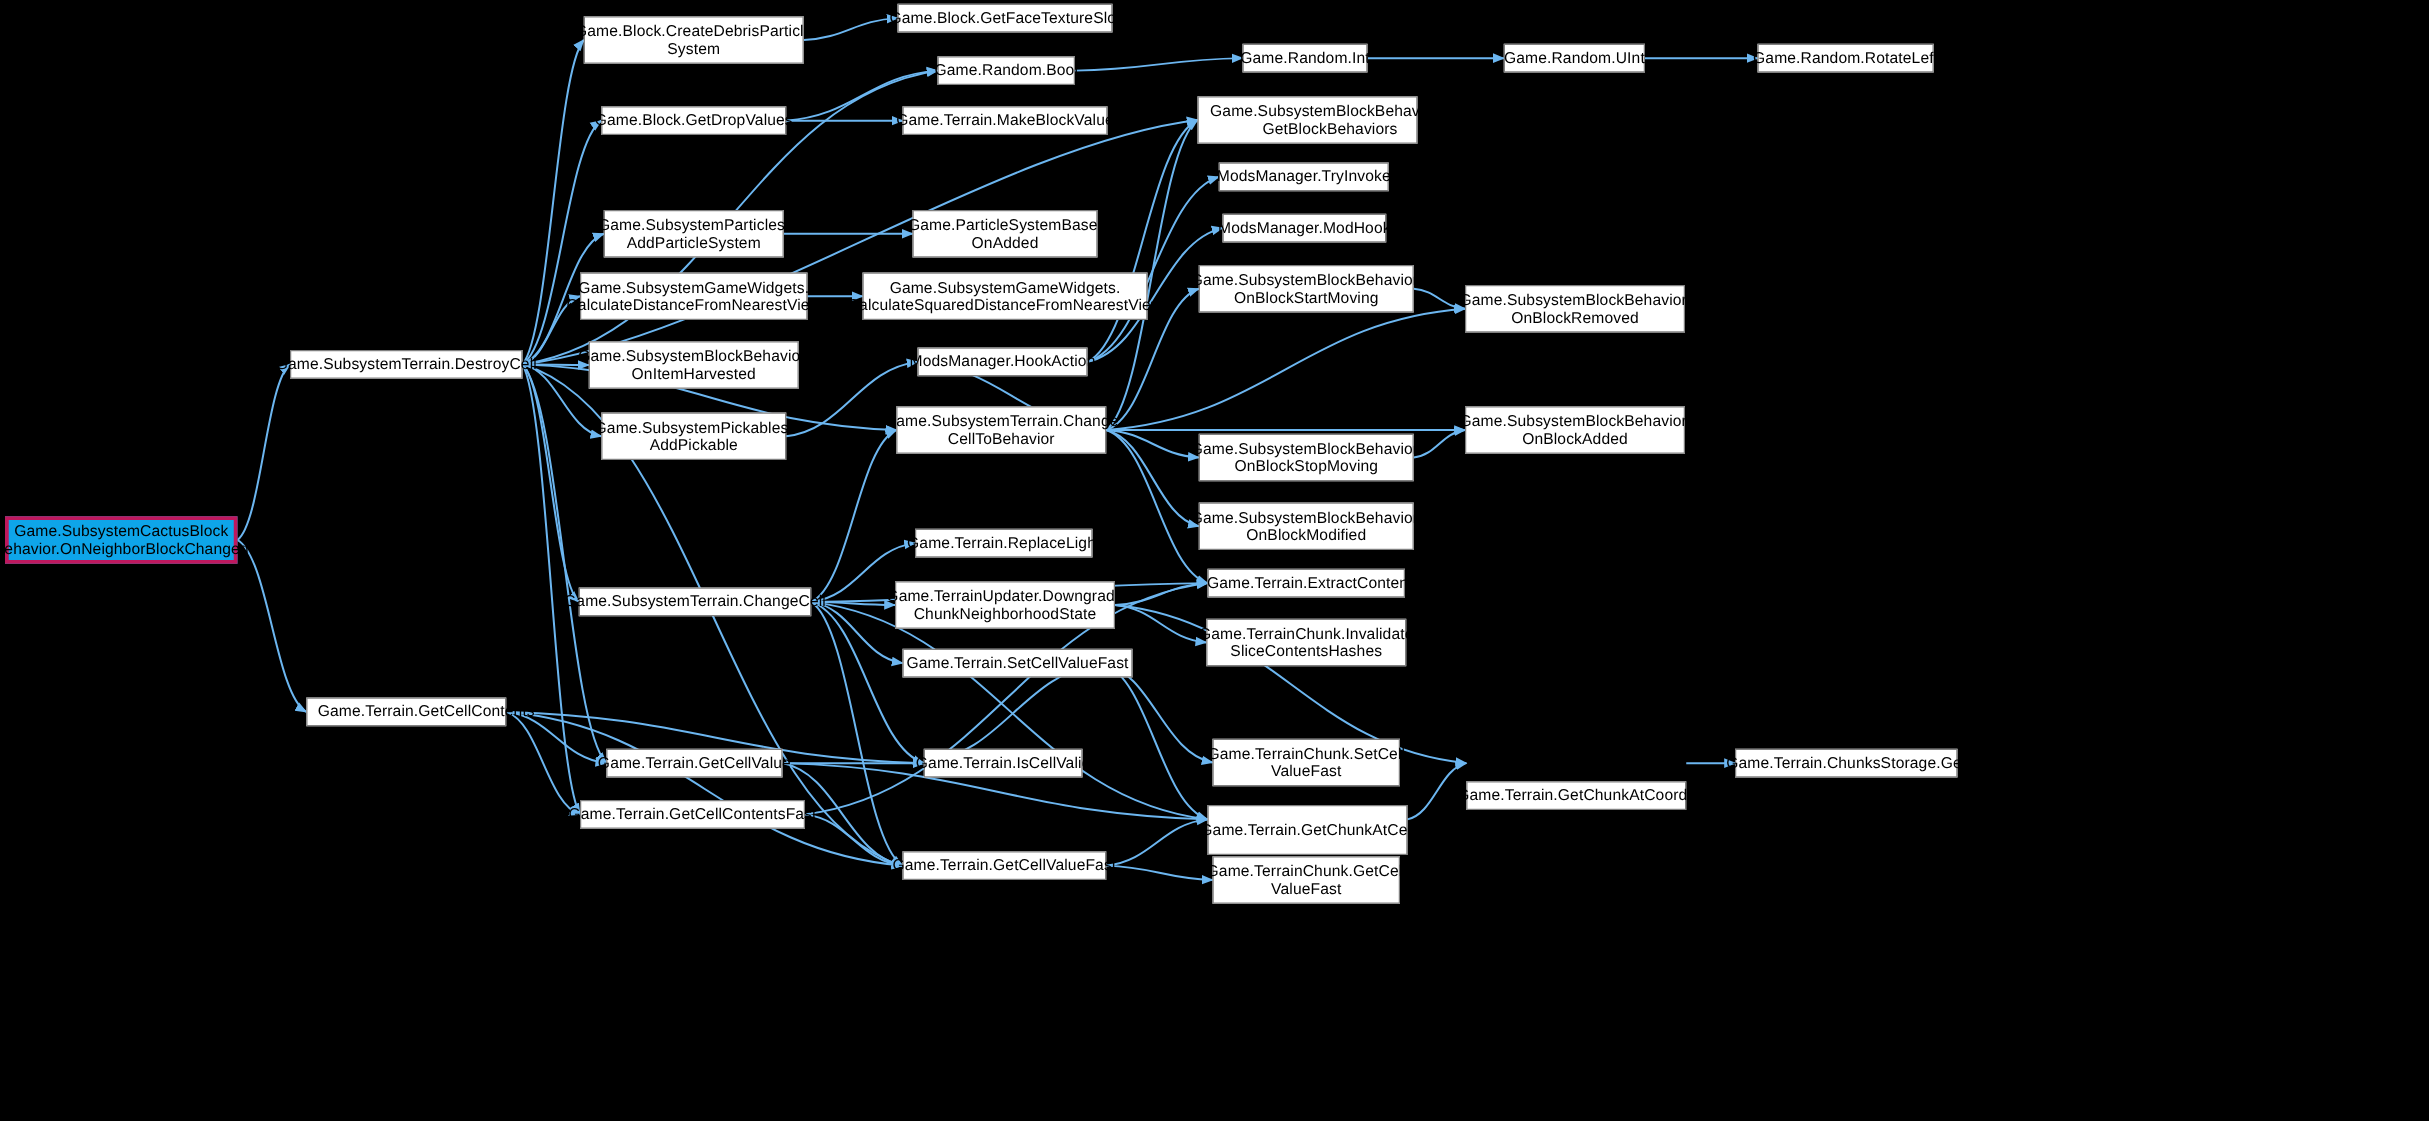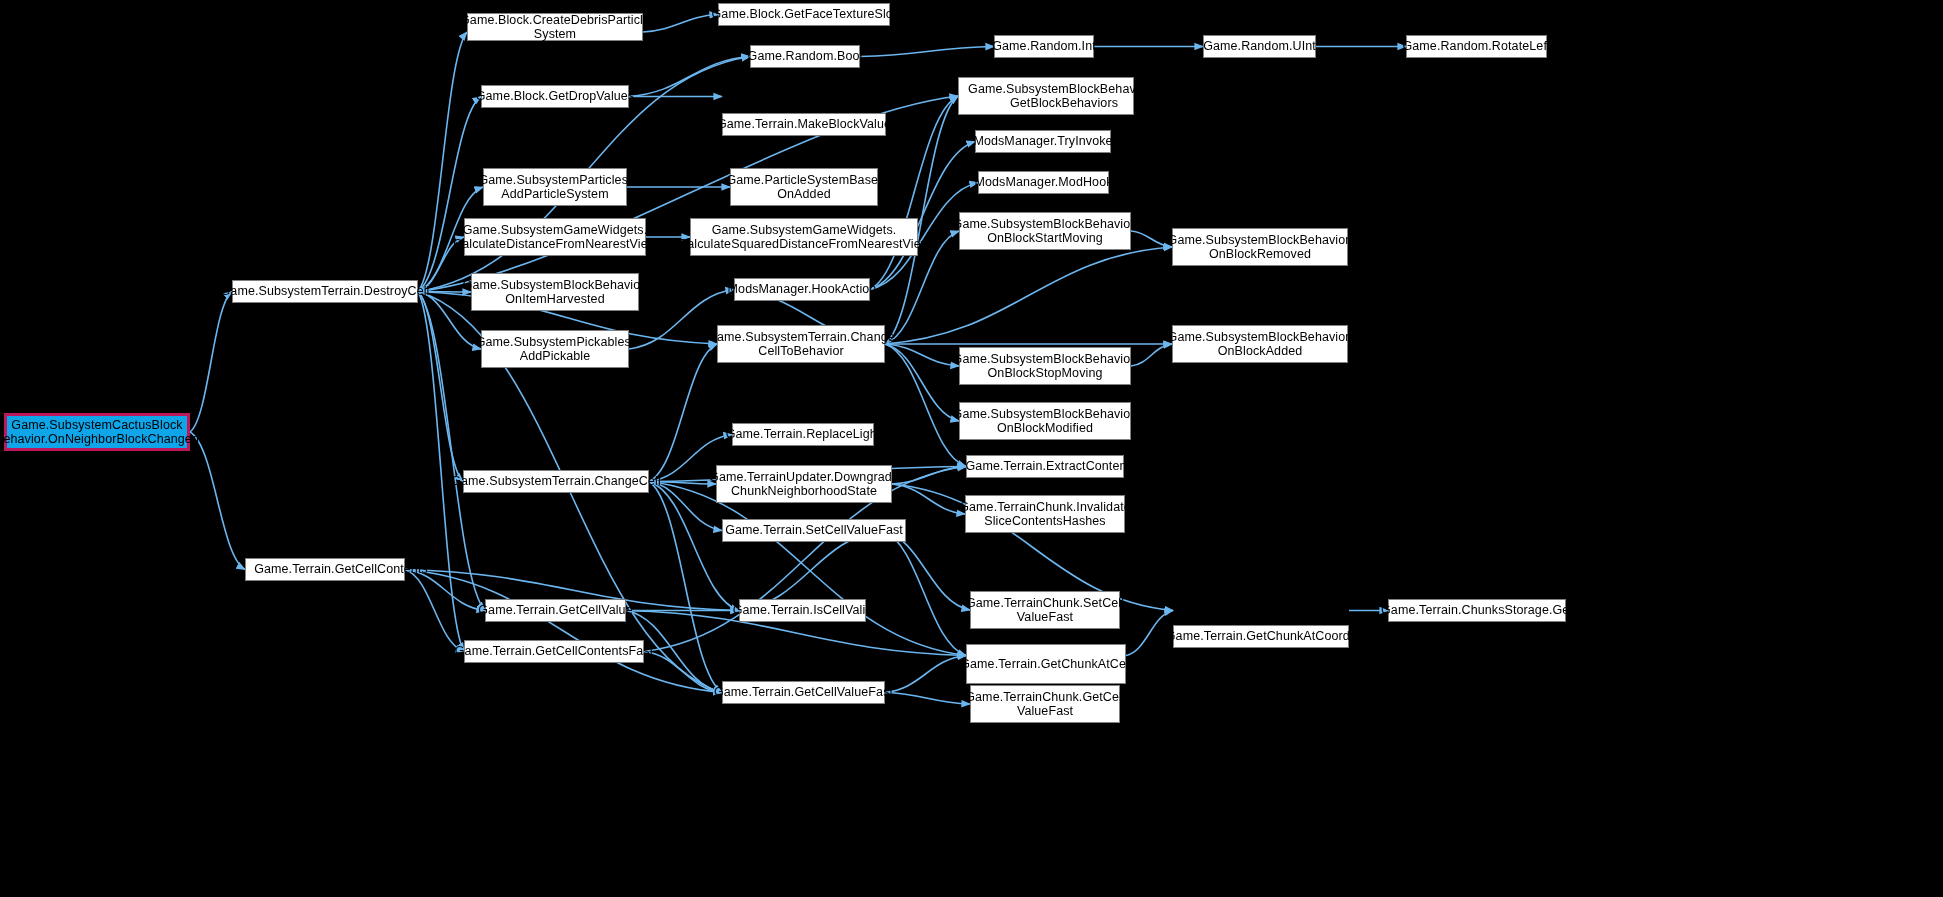--- a/index.html
+++ b/index.html
@@ -117,37 +117,37 @@
       <path d="M 644 651.5 C 679.1 655.6, 686.9 688.4, 722 692.5" fill="none" stroke="#6cb6f0" stroke-width="1.6" marker-end="url(#arrow)"></path>
       <path d="M 885 692.5 C 923.25 693.65, 931.75 702.85, 970 704" fill="none" stroke="#6cb6f0" stroke-width="1.6" marker-end="url(#arrow)"></path>
       <path d="M 885 692.5 C 921.45 688.8, 929.55 659.2, 966 655.5" fill="none" stroke="#6cb6f0" stroke-width="1.6" marker-end="url(#arrow)"></path>
       <path d="M 1126 655.5 C 1147.15 651, 1151.85 615, 1173 610.5" fill="none" stroke="#6cb6f0" stroke-width="1.6" marker-end="url(#arrow)"></path>
       <path d="M 1349 610.5 C 1366.55 610.5, 1370.45 610.5, 1388 610.5" fill="none" stroke="#6cb6f0" stroke-width="1.6" marker-end="url(#arrow)"></path>
     </svg>
 <div class="node root" style="left: 4px; top: 413px; width: 186px; height: 38px;">Game.SubsystemCactusBlock
 Behavior.OnNeighborBlockChanged</div>
     <div class="node" style="left: 232px; top: 280px; width: 186px; height: 23px;">Game.SubsystemTerrain.DestroyCell</div>
     <div class="node" style="left: 245px; top: 558px; width: 160px; height: 23px; padding-left: 36px;">Game.Terrain.GetCellContents</div>
-    <div class="node" style="left: 467px; top: 13px; width: 176px; height: 28px;">Game.Block.CreateDebrisParticle
+    <div class="node" style="left: 467px; top: 13px; width: 176px; height: 38px;">Game.Block.CreateDebrisParticle
 System</div>
     <div class="node" style="left: 481px; top: 85px; width: 148px; height: 23px;">Game.Block.GetDropValues</div>
     <div class="node" style="left: 483px; top: 168px; width: 144px; height: 38px;">Game.SubsystemParticles.
 AddParticleSystem</div>
     <div class="node" style="left: 464px; top: 218px; width: 182px; height: 38px;">Game.SubsystemGameWidgets.
 CalculateDistanceFromNearestView</div>
     <div class="node" style="left: 471px; top: 273px; width: 168px; height: 38px;">Game.SubsystemBlockBehavior.
 OnItemHarvested</div>
     <div class="node" style="left: 481px; top: 330px; width: 148px; height: 38px;">Game.SubsystemPickables.
 AddPickable</div>
     <div class="node" style="left: 463px; top: 470px; width: 186px; height: 23px;">Game.SubsystemTerrain.ChangeCell</div>
     <div class="node" style="left: 485px; top: 599px; width: 141px; height: 23px;">Game.Terrain.GetCellValue</div>
     <div class="node" style="left: 464px; top: 640px; width: 180px; height: 23px;">Game.Terrain.GetCellContentsFast</div>
     <div class="node" style="left: 718px; top: 3px; width: 172px; height: 23px;">Game.Block.GetFaceTextureSlot</div>
     <div class="node" style="left: 750px; top: 45px; width: 110px; height: 23px;">Game.Random.Bool</div>
-    <div class="node" style="left: 722px; top: 85px; width: 164px; height: 23px; margin-top: 28px;">Game.Terrain.MakeBlockValue</div>
+    <div class="node" style="left: 722px; top: 85px; width: 164px; height: 23px;">Game.Terrain.MakeBlockValue</div>
     <div class="node" style="left: 730px; top: 168px; width: 148px; height: 38px;">Game.ParticleSystemBase.
 OnAdded</div>
     <div class="node" style="left: 690px; top: 218px; width: 228px; height: 38px;">Game.SubsystemGameWidgets.
 CalculateSquaredDistanceFromNearestView</div>
     <div class="node" style="left: 734px; top: 278px; width: 136px; height: 23px;">ModsManager.HookAction</div>
     <div class="node" style="left: 717px; top: 325px; width: 168px; height: 38px;">Game.SubsystemTerrain.Change
 CellToBehavior</div>
     <div class="node" style="left: 732px; top: 423px; width: 142px; height: 23px;">Game.Terrain.ReplaceLight</div>
     <div class="node" style="left: 716px; top: 465px; width: 176px; height: 38px;">Game.TerrainUpdater.Downgrade
 ChunkNeighborhoodState</div>

